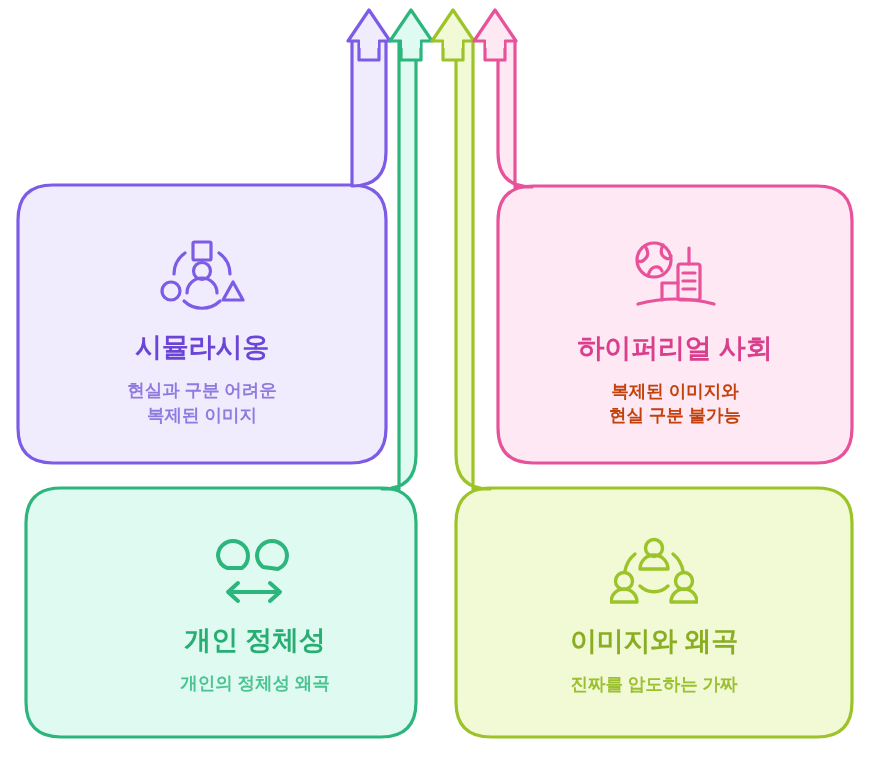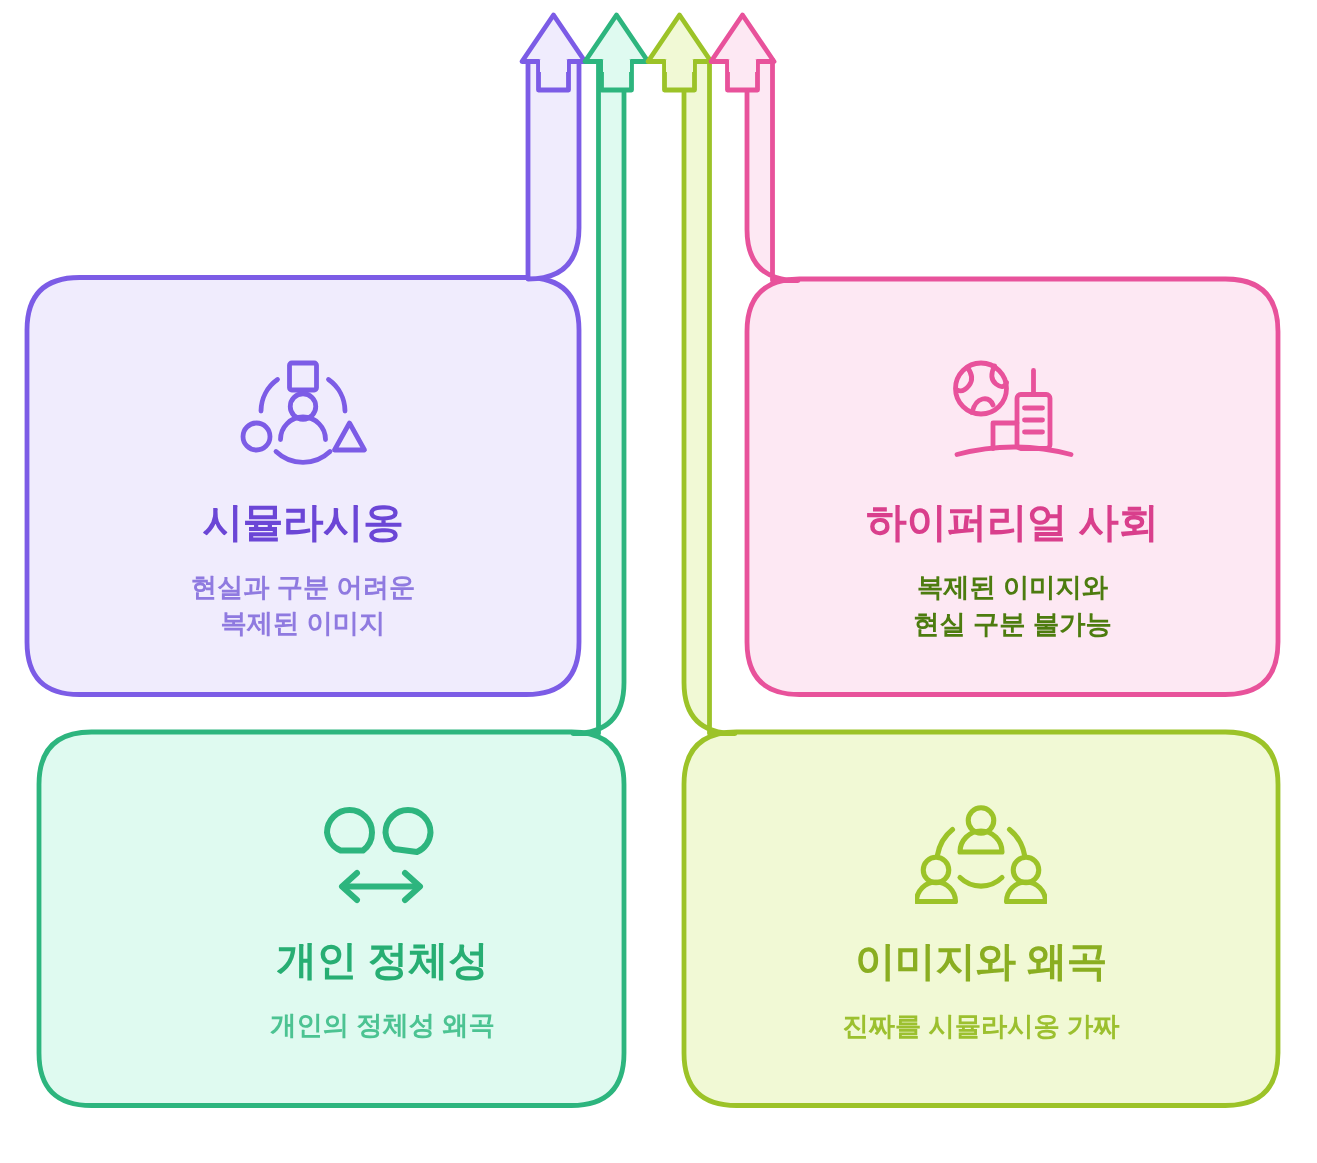--- a/index.html
+++ b/index.html
@@ -227,21 +227,21 @@
           <path d="M 51 33 L 63 33"></path>
           <path d="M 51 41 L 63 41"></path>
           <path d="M 51 49 L 63 49"></path>
 
           <path d="M 30 60 L 30 43 L 46 43"></path>
 
           <path d="M 6 64 q 38 -10 76 0"></path>
         </svg>
       </span>
       <div class="card-title" style="color:#d93f8c">하이퍼리얼 사회</div>
-      <div class="card-desc" style="color:#4d7c0f">복제된 이미지와
+      <div class="card-desc" style="color:#c2410c">복제된 이미지와
 현실 구분 불가능</div>
     </div>
   </div>
 
   <div class="card" id="card-identity">
     <div class="card-inner">
       <span class="card-icon">
         <svg width="80" height="68" viewBox="0 0 80 68" fill="none" stroke="#2db57e" stroke-width="4" stroke-linecap="round" stroke-linejoin="round">
 
           <path d="M 18 3 a 15 15 0 0 1 15 15 a 15 15 0 0 1 -6 12 L 12 30 a 15 15 0 0 1 -9 -12 a 15 15 0 0 1 15 -15 Z"></path>
@@ -271,17 +271,17 @@
 
           <circle cx="74" cy="44" r="8.5"></circle>
           <path d="M 61 65 a 13 13 0 0 1 26 0 Z"></path>
 
           <path d="M 25 17 a 28 28 0 0 0 -10 17"></path>
           <path d="M 63 17 a 28 28 0 0 1 10 17"></path>
           <path d="M 30 49 a 20 20 0 0 0 28 0"></path>
         </svg>
       </span>
       <div class="card-title" style="color:#8aae21">이미지와 왜곡</div>
-      <div class="card-desc" style="color:#9cc02f">진짜를 시뮬라시옹 가짜</div>
+      <div class="card-desc" style="color:#9cc02f">진짜를 압도하는 가짜</div>
     </div>
   </div>
 
 </div>
 
 </body></html>

